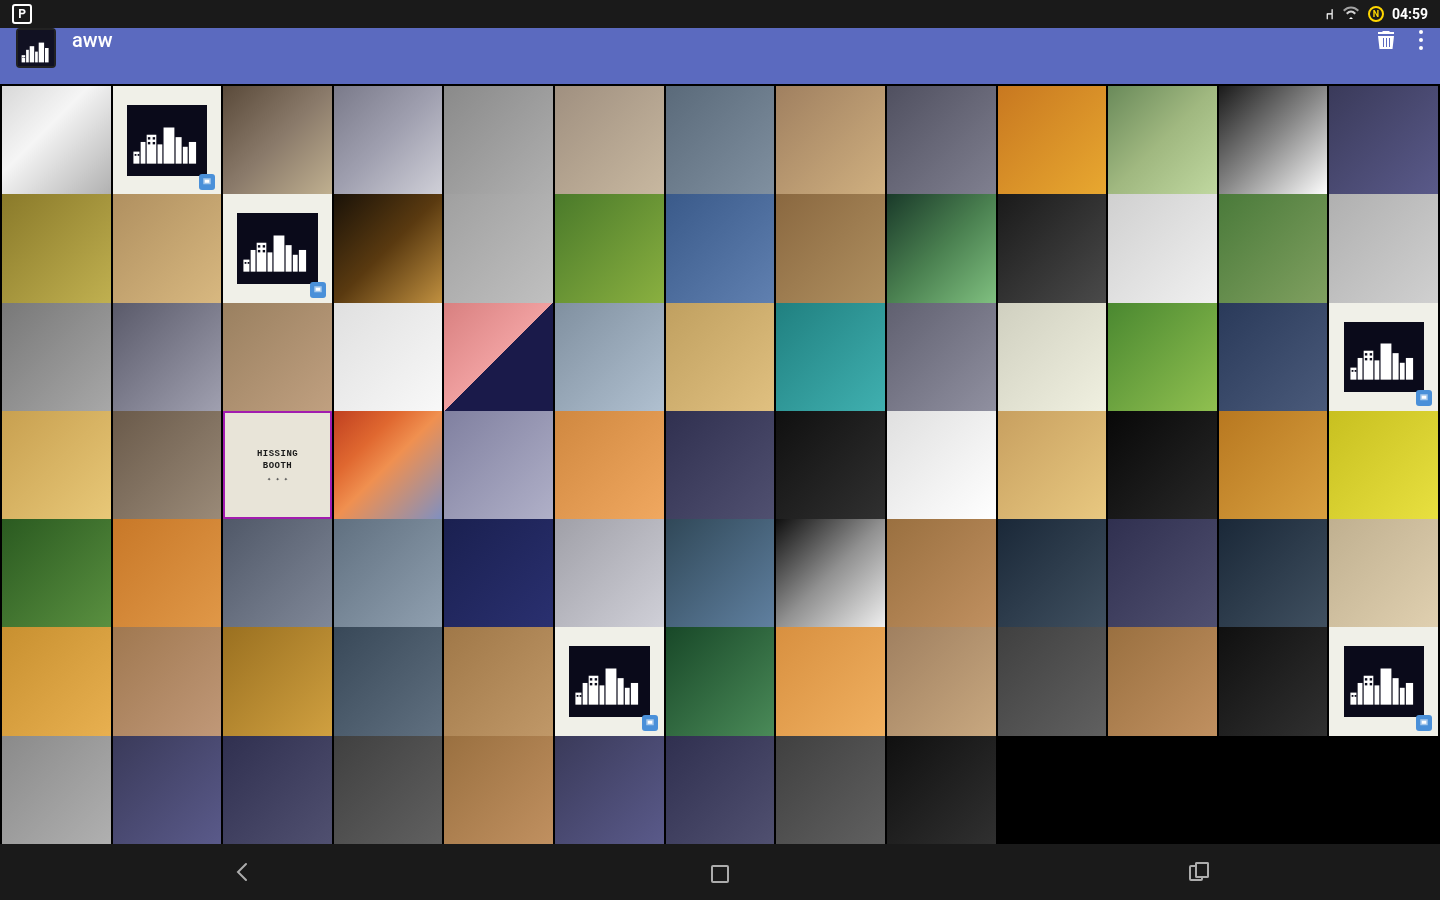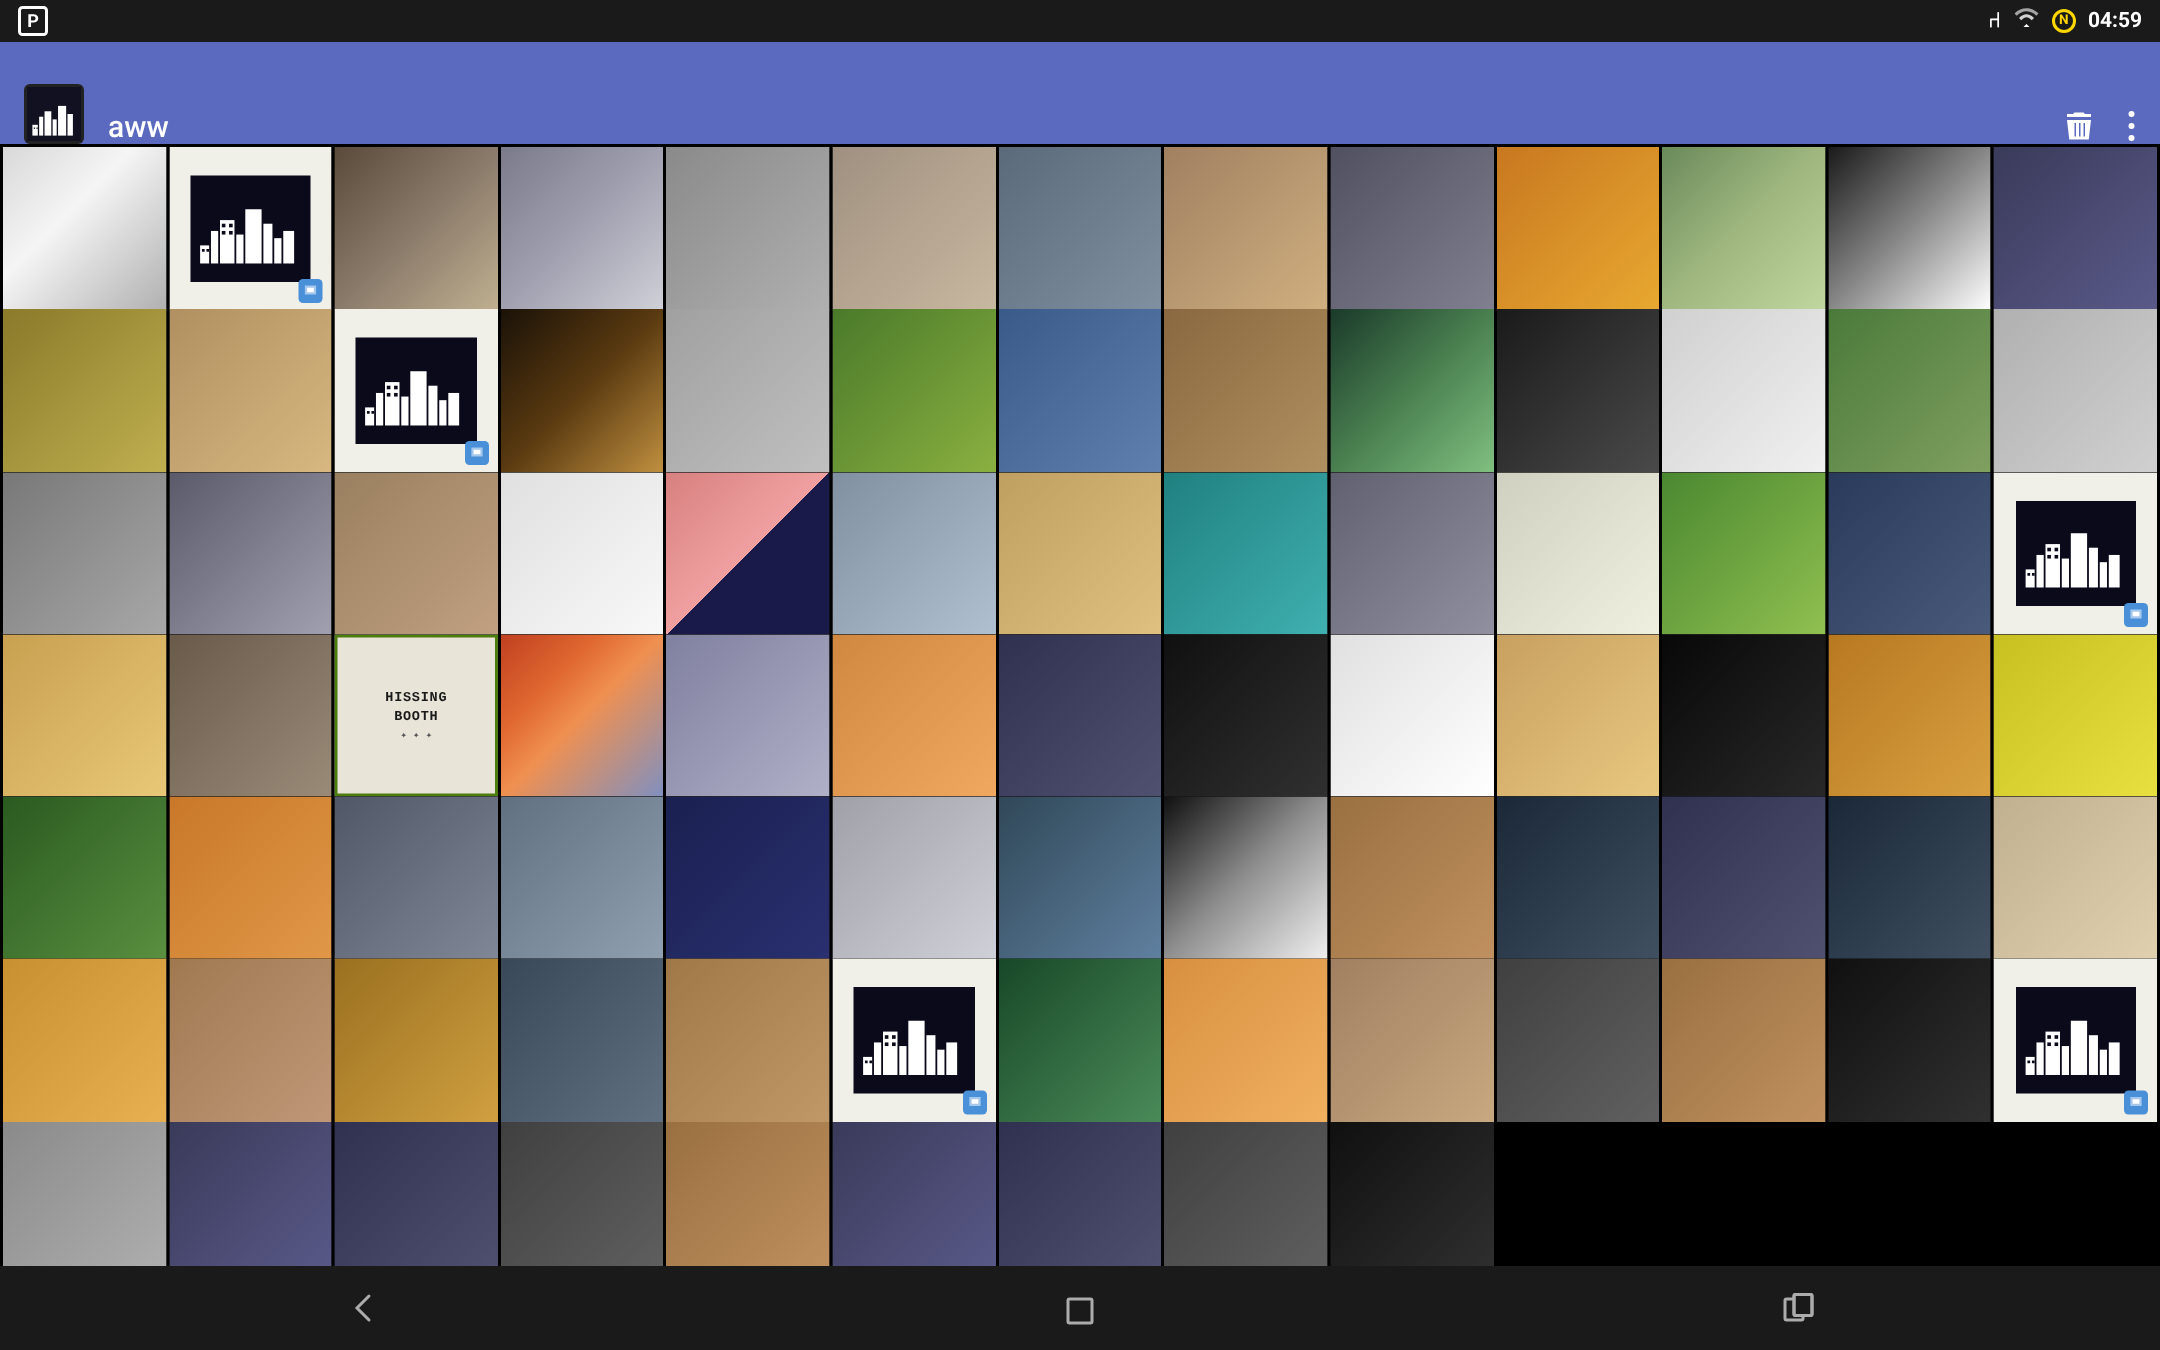--- a/index.html
+++ b/index.html
@@ -46,24 +46,24 @@
       align-items: center;
       justify-content: center;
       color: #fff;
       font-size: 12px;
       font-weight: bold;
     }
 
     
     .app-bar {
       width: 100%;
-      height: 68px;
+      height: 56px;
       background: #5b6abf;
       display: flex;
-      align-items: flex-end;
+      align-items: flex-start;
       padding: 0 16px;
       gap: 16px;
       position: relative;
       z-index: 100;
     }
     .app-icon {
       width: 40px;
       height: 40px;
       background: #222;
       border-radius: 4px;
@@ -425,21 +425,21 @@
       </div>
     </div>
     <div class="grid-cell">
       <div class="cell-content" style="background: linear-gradient(135deg, rgb(200, 160, 80) 0%, rgb(232, 200, 120) 100%);"></div>
     </div>
     <div class="grid-cell">
       <div class="cell-content" style="background: linear-gradient(135deg, rgb(106, 90, 74) 0%, rgb(154, 138, 120) 100%);"></div>
     </div>
     <div class="grid-cell">
       <div class="cell-content">
-        <div style="width:100%; height:100%; background:#e8e4d8; display:flex; flex-direction:column; align-items:center; justify-content:center; border:2px solid #4d7c0f; font-family:'Courier New',monospace;">
+        <div style="width:100%; height:100%; background:#e8e4d8; display:flex; flex-direction:column; align-items:center; justify-content:center; border:2px solid #a21caf; font-family:'Courier New',monospace;">
       <div style="font-size:9px; font-weight:bold; color:#1a1a1a; text-align:center; line-height:1.4; letter-spacing:0.5px;">HISSING<br>BOOTH</div>
       <div style="font-size:7px; color:#555; margin-top:2px;">✦ ✦ ✦</div>
     </div>
       </div>
     </div>
     <div class="grid-cell">
       <div class="cell-content" style="background: linear-gradient(135deg, rgb(192, 64, 32) 0%, rgb(224, 104, 48) 30%, rgb(240, 144, 80) 50%, rgb(128, 144, 192) 100%);"></div>
     </div>
     <div class="grid-cell">
       <div class="cell-content" style="background: linear-gradient(135deg, rgb(128, 128, 160) 0%, rgb(176, 176, 200) 100%);"></div>

